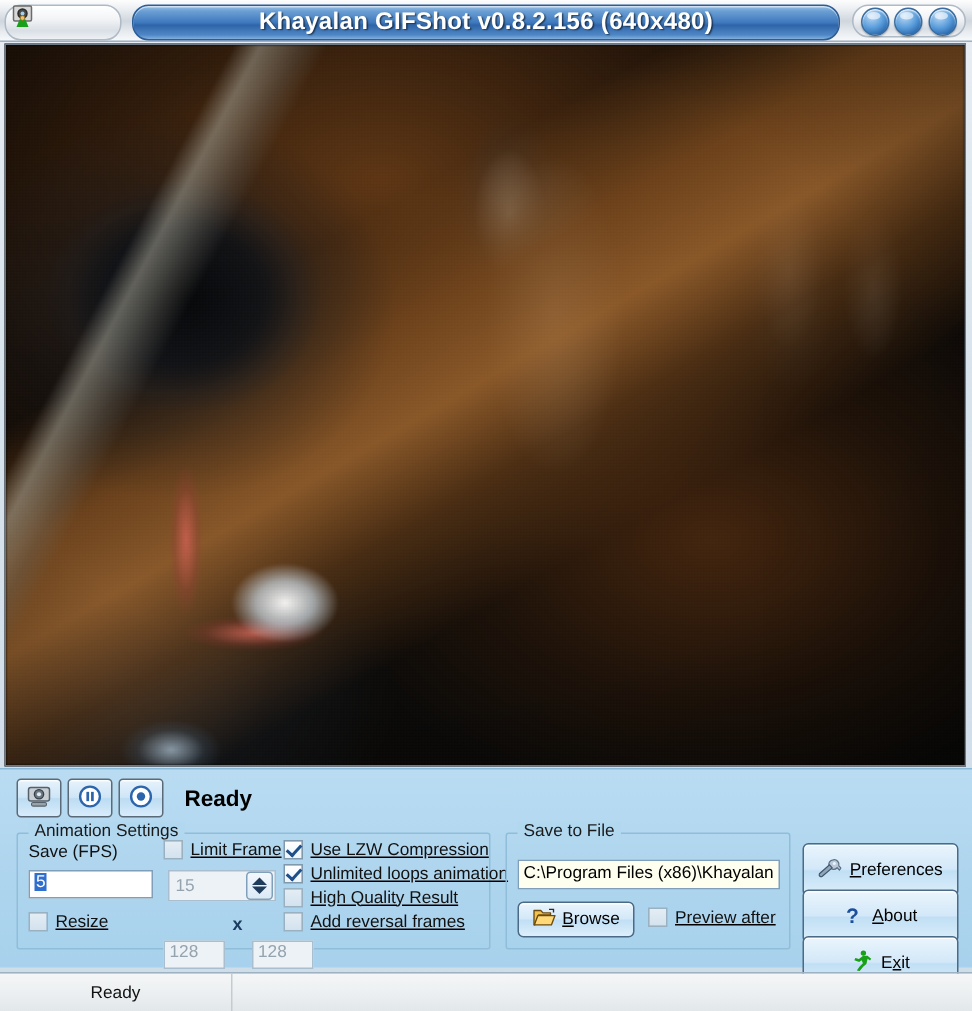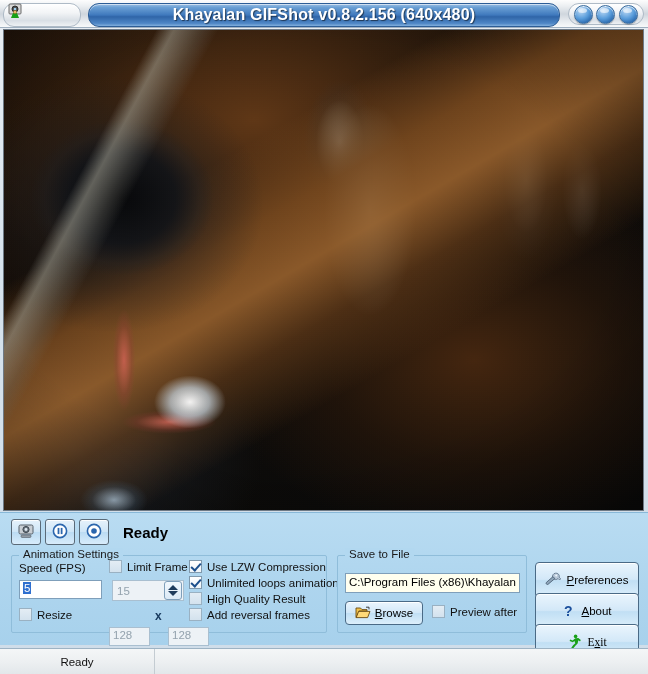--- a/index.html
+++ b/index.html
@@ -279,20 +279,21 @@
     width: 4px; height: 8px;
     border: solid #1c4f8c;
     border-width: 0 2px 2px 0;
     transform: rotate(42deg);
   }
   .cbx-row {
     display: flex;
     align-items: center;
     gap: 5px;
     margin-bottom: 3px;
+    text-decoration: underline;
   }
 
   #limit-frame-row {
     position: absolute;
     left: 97px; top: 4px;
   }
   #limit-frame-spin {
     position: absolute;
     left: 100px; top: 24px;
     width: 72px; height: 21px;
@@ -406,21 +407,21 @@
     display: flex;
     align-items: center;
     justify-content: center;
     gap: 5px;
     cursor: pointer;
     box-sizing: border-box;
     font-size: 11.5px;
   }
   #btn-preferences { top: 49px; }
   #btn-about { top: 80px; }
-  #btn-exit { top: 111px; font-family: Liberation Serif, serif; }
+  #btn-exit { top: 111px; }
   .u { text-decoration: underline; }
 
   
   #status-bar {
     position: absolute;
     left: 0; top: 648px;
     width: 648px; height: 26px;
     background: linear-gradient(to bottom, #f4f6f7 0%, #eceff1 55%, #e2e7ea 100%);
     border-top: 1px solid #9db3c4;
     box-sizing: border-box;
@@ -506,21 +507,21 @@
             <circle cx="8" cy="8" r="2.8" fill="#2b66ad"></circle>
           </svg>
         </span>
       </div>
       <span id="status-big">Ready</span>
     </div>
 
     <div class="groupbox" id="group-animation">
       <span class="gb-title">Animation Settings</span>
 
-      <span class="lbl" style="position:absolute;left:7px;top:6px;">Speed (FPS)</span>
+      <span class="lbl" style="position:absolute;left:7px;top:6px;">Save (FPS)</span>
 
       <div class="txt" id="speed-input">
         <span id="speed-value-hl">5</span>
       </div>
 
       <div class="cbx-row" id="limit-frame-row">
         <span class="cbx off"></span>
         <span class="lbl">Limit Frame</span>
       </div>
 

